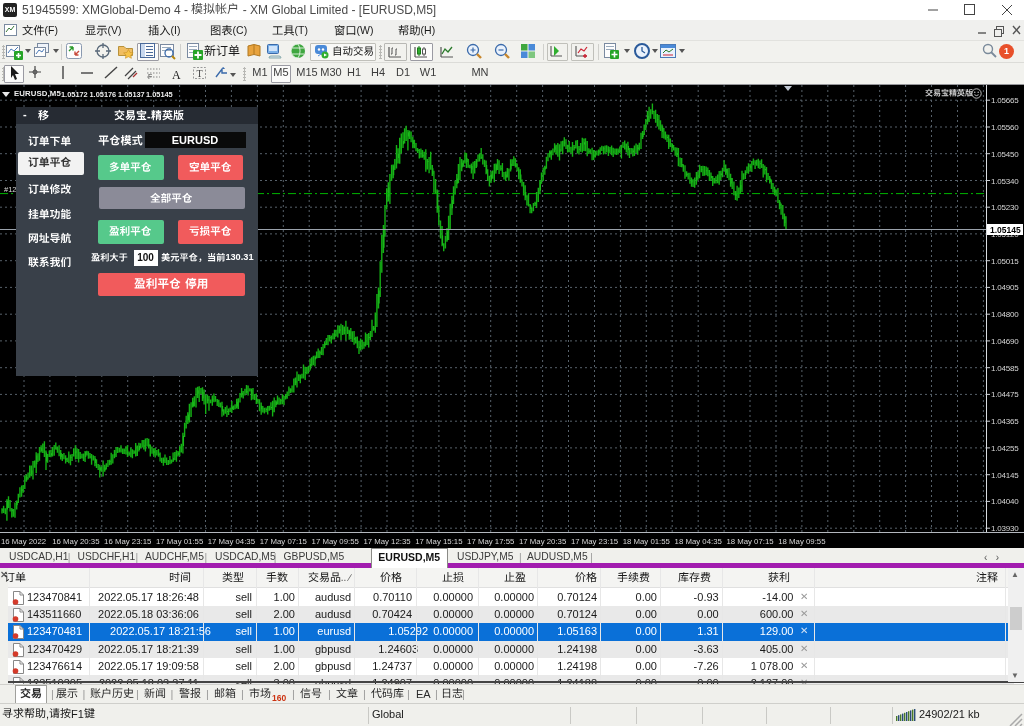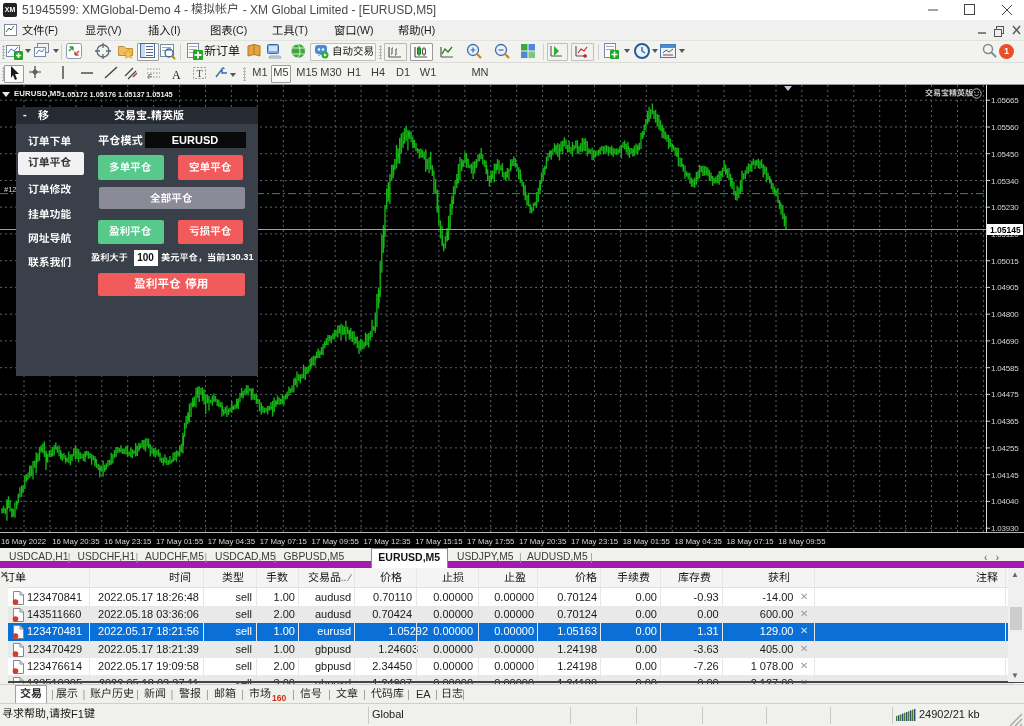--- a/index.html
+++ b/index.html
@@ -20,21 +20,21 @@
 .tsep{position:absolute;top:3px;width:1px;height:16px;background:#d0d0cc}
 .tf{position:absolute;top:3px;font-size:11px;color:#3c3c3c;text-align:center}
 
 #chart{position:absolute;left:0;top:84px;width:1024px;height:464px;background:#000;border-top:1px solid #96969a}
 #panel{position:absolute;left:16px;top:22px;width:242px;height:269px;background:#394049}
 #phead{position:absolute;left:0;top:0;width:242px;height:17px;background:#262b33}
 .pbtn{position:absolute;height:24px;border-radius:2px;text-align:center}
 .green{background:#56c98b}
 .red{background:#f15b5c}
 
-#ctabs{position:absolute;left:0;top:548px;width:1024px;height:20px;background:#f0f0ec;font-size:10.3px;color:#3a3a3a;border-bottom:7px solid #a21caf}
+#ctabs{position:absolute;left:0;top:548px;width:1024px;height:20px;background:#f0f0ec;font-size:10.3px;color:#3a3a3a;border-bottom:5px solid #a21caf}
 .ctab{position:absolute;top:3px}
 .csep{position:absolute;top:4px;color:#999}
 
 #tbl{position:absolute;left:0;top:568px;width:1024px;height:116px;background:#fff;font-size:11px;color:#1a1a1a}
 #thead{position:absolute;left:8px;top:0;width:1006px;height:20px;background:#f4f4f2;border-bottom:1px solid #e0e0e0}
 .hcell{position:absolute;top:4px}
 .row{position:absolute;left:8px;width:1006px;height:17.2px}
 .cell{position:absolute;top:2px;white-space:nowrap}
 .r{text-align:right}
 .colline{position:absolute;top:0;width:1px;height:114px;background:#e7e7e7}
@@ -630,21 +630,21 @@
         <div class="cell r" style="left:655.5px;width:130px">600.00</div>
         <div class="cell" style="left:792px;color:#999;font-size:10px">✕</div>
       </div>
       <div class="row" style="top:55.4px;background:#0a70d8;color:#ffffff">
         <svg class="abs" style="left:4px;top:2px" width="13" height="14">
           <path d="M1.5 0.5 H8 L11.5 4 V13.5 H1.5Z" fill="#fff" stroke="#888"></path>
           <path d="M8 0.5 V4 H11.5" fill="none" stroke="#888"></path>
           <circle cx="3.5" cy="11" r="2.8" fill="#d43a2a"></circle>
         </svg>
         <div class="cell" style="left:19px">123470481</div>
-        <div class="cell r" style="left:61px;width:130px">2022.05.17 18:21:56</div>
+        <div class="cell r" style="left:73px;width:130px">2022.05.17 18:21:56</div>
         <div class="cell r" style="left:114px;width:130px">sell</div>
         <div class="cell r" style="left:157px;width:130px">1.00</div>
         <div class="cell r" style="left:213px;width:130px">eurusd</div>
         <div class="cell r" style="left:290px;width:130px">1.05292</div>
         <div class="cell r" style="left:335px;width:130px">0.00000</div>
         <div class="cell r" style="left:396px;width:130px">0.00000</div>
         <div class="cell r" style="left:459px;width:130px">1.05163</div>
         <div class="cell r" style="left:519px;width:130px">0.00</div>
         <div class="cell r" style="left:580.7px;width:130px">1.31</div>
         <div class="cell r" style="left:655.5px;width:130px">129.00</div>
@@ -674,21 +674,21 @@
         <svg class="abs" style="left:4px;top:2px" width="13" height="14">
           <path d="M1.5 0.5 H8 L11.5 4 V13.5 H1.5Z" fill="#fff" stroke="#888"></path>
           <path d="M8 0.5 V4 H11.5" fill="none" stroke="#888"></path>
           <circle cx="3.5" cy="11" r="2.8" fill="#d43a2a"></circle>
         </svg>
         <div class="cell" style="left:19px">123476614</div>
         <div class="cell r" style="left:61px;width:130px">2022.05.17 19:09:58</div>
         <div class="cell r" style="left:114px;width:130px">sell</div>
         <div class="cell r" style="left:157px;width:130px">2.00</div>
         <div class="cell r" style="left:213px;width:130px">gbpusd</div>
-        <div class="cell r" style="left:274px;width:130px">2.34450</div>
+        <div class="cell r" style="left:274px;width:130px">1.24737</div>
         <div class="cell r" style="left:335px;width:130px">0.00000</div>
         <div class="cell r" style="left:396px;width:130px">0.00000</div>
         <div class="cell r" style="left:459px;width:130px">1.24198</div>
         <div class="cell r" style="left:519px;width:130px">0.00</div>
         <div class="cell r" style="left:580.7px;width:130px">-7.26</div>
         <div class="cell r" style="left:655.5px;width:130px">1 078.00</div>
         <div class="cell" style="left:792px;color:#999;font-size:10px">✕</div>
       </div>
       <div class="row" style="top:107px;background:#e9e9e9;color:#1a1a1a">
         <svg class="abs" style="left:4px;top:2px" width="13" height="14">

